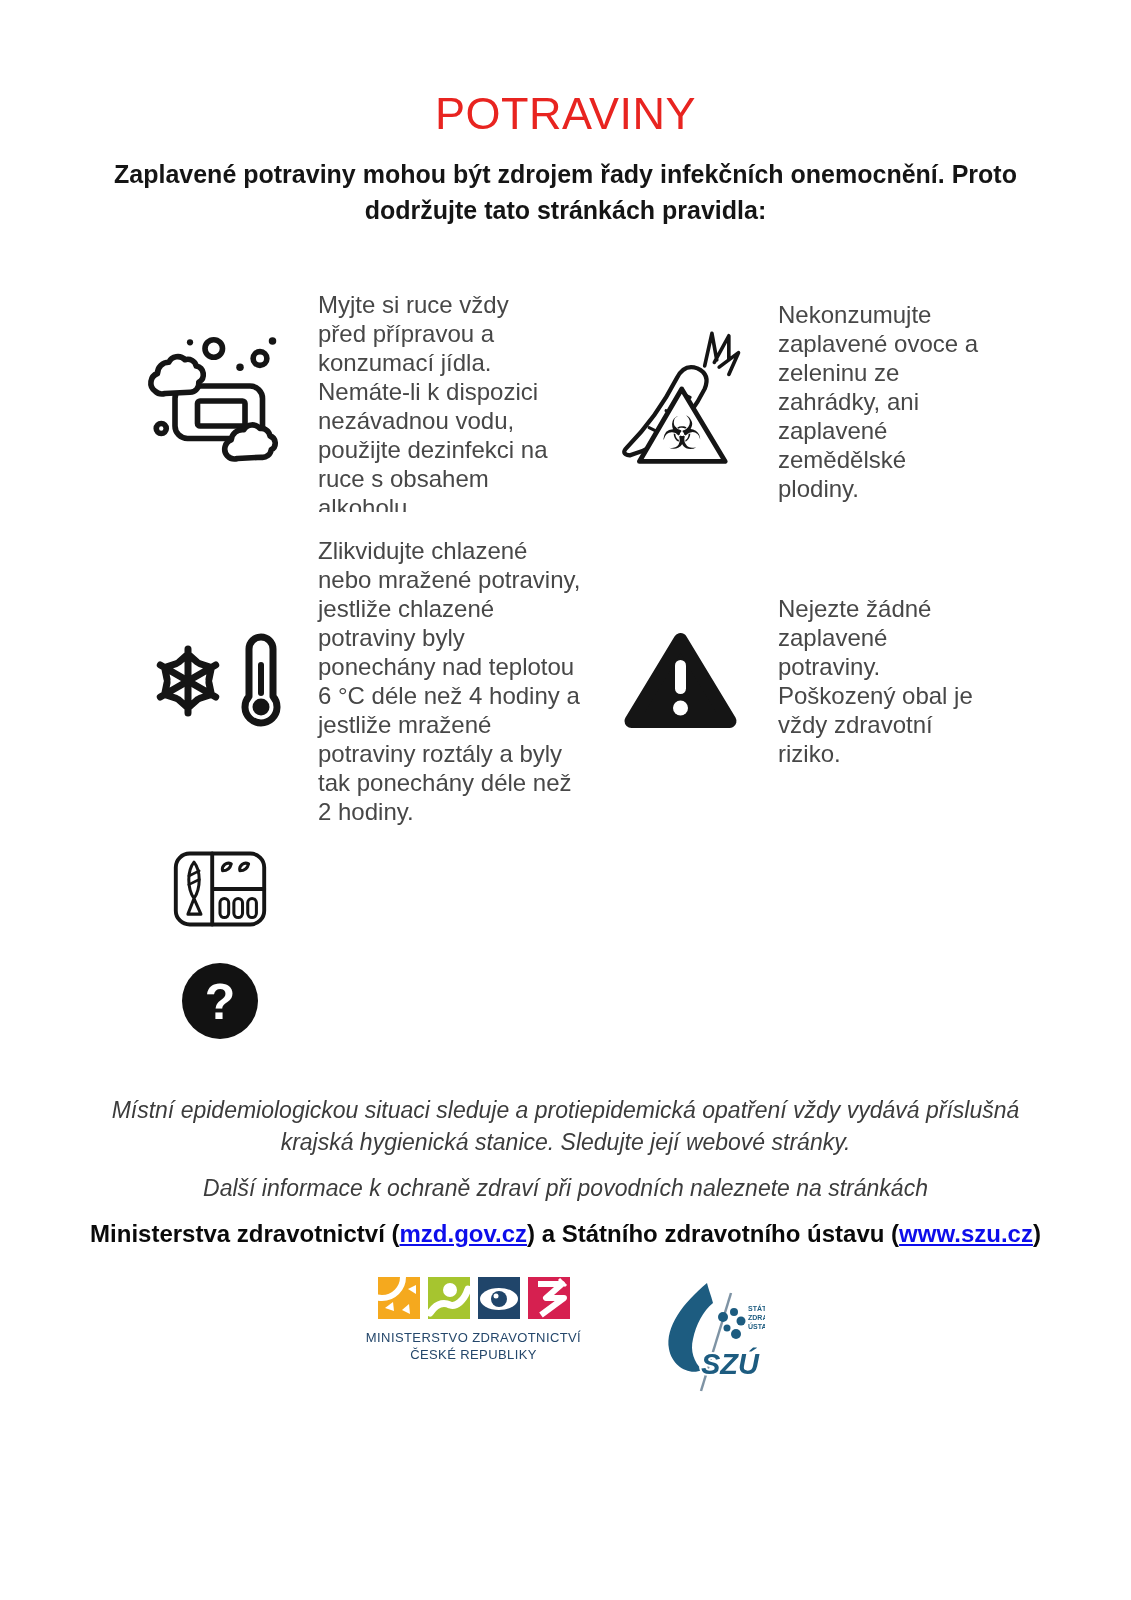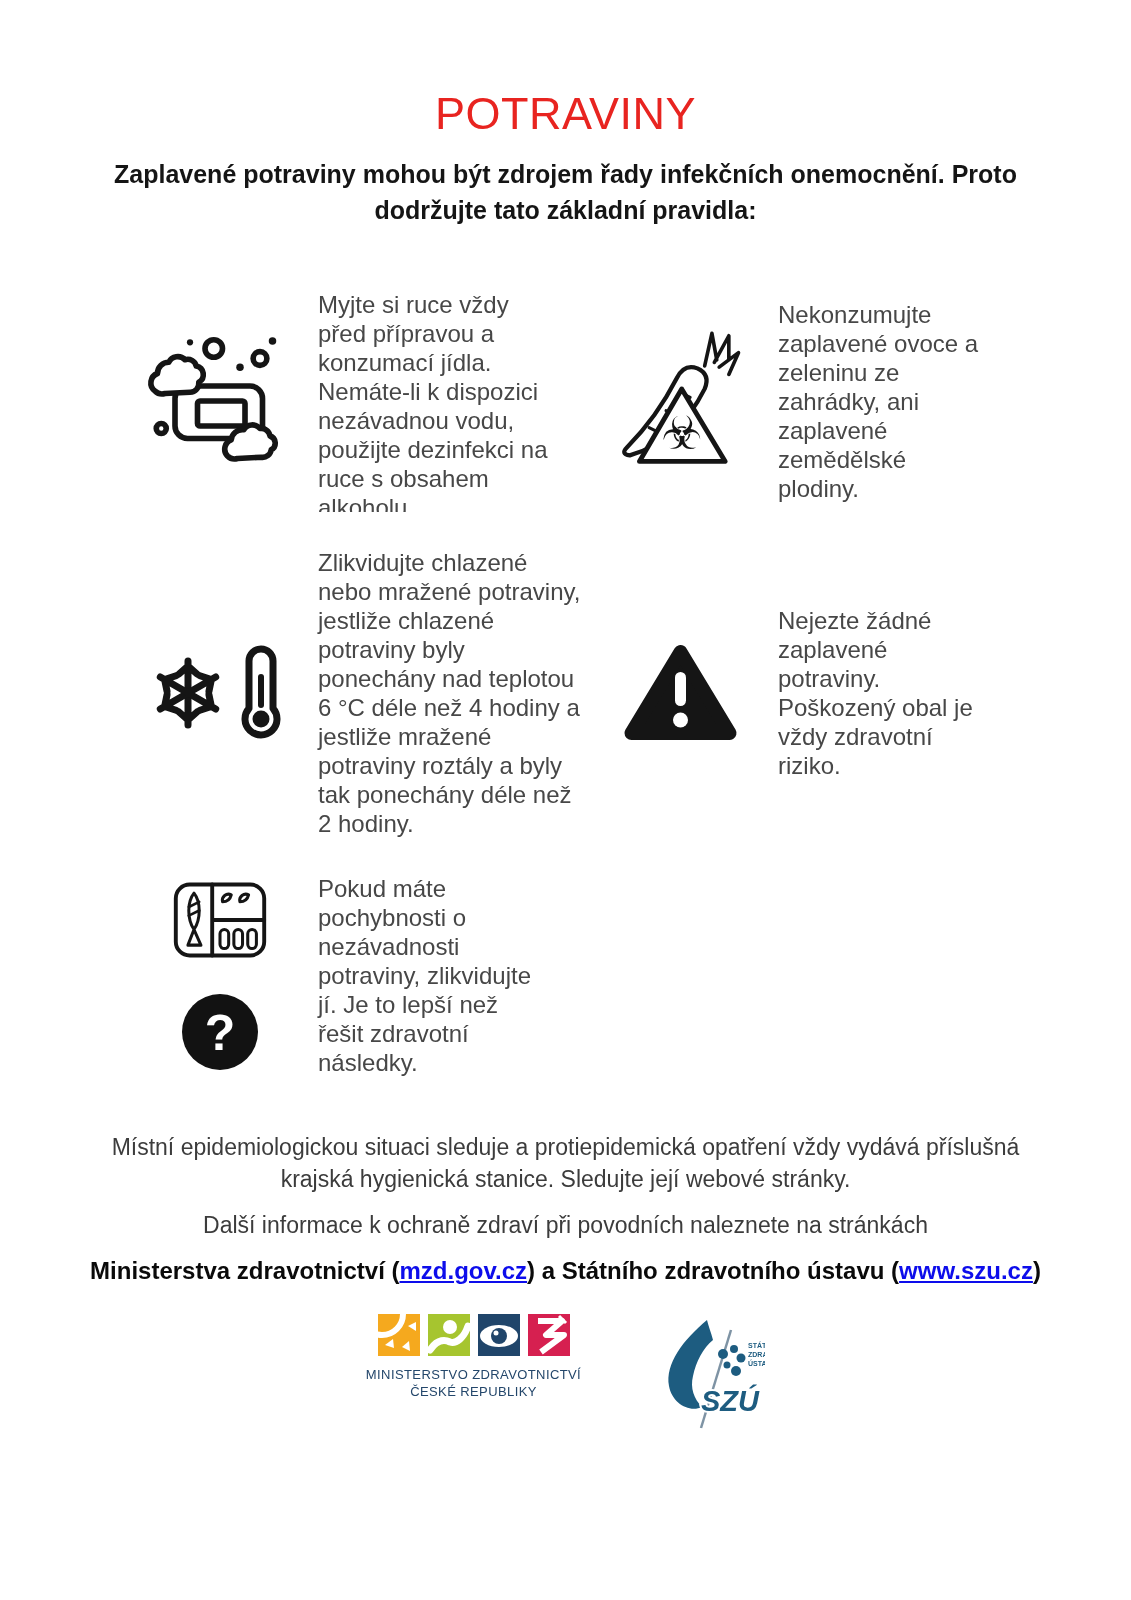--- a/index.html
+++ b/index.html
@@ -26,21 +26,21 @@
     font-weight: bold;
     line-height: 36px;
     color: #151515;
     white-space: pre-line;
   }
   .tips {
     margin-left: 140px;
     margin-top: 62px;
     display: grid;
     grid-template-columns: 460px 460px;
-    row-gap: 36px;
+    row-gap: 24px;
   }
   .tip { display: flex; align-items: center; }
   .icon-box {
     width: 160px; flex: none;
     display: flex; flex-direction: column;
     align-items: center; justify-content: center;
     gap: 34px;
   }
   .tip-text {
     width: 285px;
@@ -50,20 +50,21 @@
     color: #474747;
     white-space: pre-line;
   }
   .clip-1 { height: 222px; overflow: hidden; }
   .footer-para {
     text-align: center;
     font-size: 23px;
     line-height: 32px;
     color: #3c3c3c;
     white-space: pre-line;
+    font-style: italic;
   }
   .fp1 { margin-top: 54px; }
   .fp2 { margin-top: 14px; }
   .links-block {
     margin-top: 12px;
     text-align: center;
     font-size: 24px;
     font-weight: bold;
     line-height: 35px;
     color: #0a0a0a;
@@ -90,21 +91,21 @@
     white-space: pre-line;
   }
   svg { display: block; }
 </style>
 </head>
 <body>
 
 <div class="page-title">POTRAVINY</div>
 
 <div class="subtitle">Zaplavené potraviny mohou být zdrojem řady infekčních onemocnění. Proto
-dodržujte tato základní pravidla:</div>
+dodržujte tato stránkách pravidla:</div>
 
 <div class="tips">
 
   <div class="tip">
     <div class="icon-box">
       <svg width="150" height="150" viewBox="0 0 120 120" fill="none" stroke="#151515" stroke-width="4.5" stroke-linejoin="round" stroke-linecap="round">
         <rect x="24" y="48" width="70" height="42" rx="10"></rect>
         <rect x="42" y="60" width="38" height="20" rx="2"></rect>
         <path d="M8 52 a8 8 0 0 1 2 -14 a9 9 0 0 1 9 -9 a8 8 0 0 1 13 -2 a7 7 0 0 1 9 5 a7 7 0 0 1 2 13 a7 7 0 0 1 -7 8 l-20 1 a8 8 0 0 1 -8 -2 z" fill="#ffffff"></path>
         <path d="M66 104 a8 8 0 0 1 3 -13 a9 9 0 0 1 10 -8 a8 8 0 0 1 13 -1 a7 7 0 0 1 8 6 a6 6 0 0 1 1 11 a7 7 0 0 1 -8 6 l-19 1 a8 8 0 0 1 -8 -2 z" fill="#ffffff"></path>
@@ -204,27 +205,20 @@
         <path d="M58 24 a7 7 0 0 1 10 -8 q-2 8 -10 8 z M78 24 a7 7 0 0 1 10 -8 q-2 8 -10 8 z" stroke-width="3.5"></path>
         <rect x="55" y="56" width="10" height="22" rx="5" stroke-width="3.5"></rect>
         <rect x="71" y="56" width="10" height="22" rx="5" stroke-width="3.5"></rect>
         <rect x="87" y="56" width="10" height="22" rx="5" stroke-width="3.5"></rect>
       </svg>
       <svg width="78" height="78" viewBox="0 0 78 78">
         <circle cx="39" cy="39" r="38" fill="#121212"></circle>
         <text x="39" y="57" text-anchor="middle" font-size="50" font-weight="bold" fill="#ffffff" font-family="Liberation Sans, sans-serif">?</text>
       </svg>
     </div>
-    <div class="tip-text">Pokud máte
-pochybnosti o
-nezávadnosti
-potraviny, zlikvidujte
-jí. Je to lepší než
-řešit zdravotní
-následky.</div>
   </div>
 
 
 </div>
 
 <div class="footer-para fp1">Místní epidemiologickou situaci sleduje a protiepidemická opatření vždy vydává příslušná
 krajská hygienická stanice. Sledujte její webové stránky.</div>
 
 <div class="footer-para fp2">Další informace k ochraně zdraví při povodních naleznete na stránkách</div>
 

